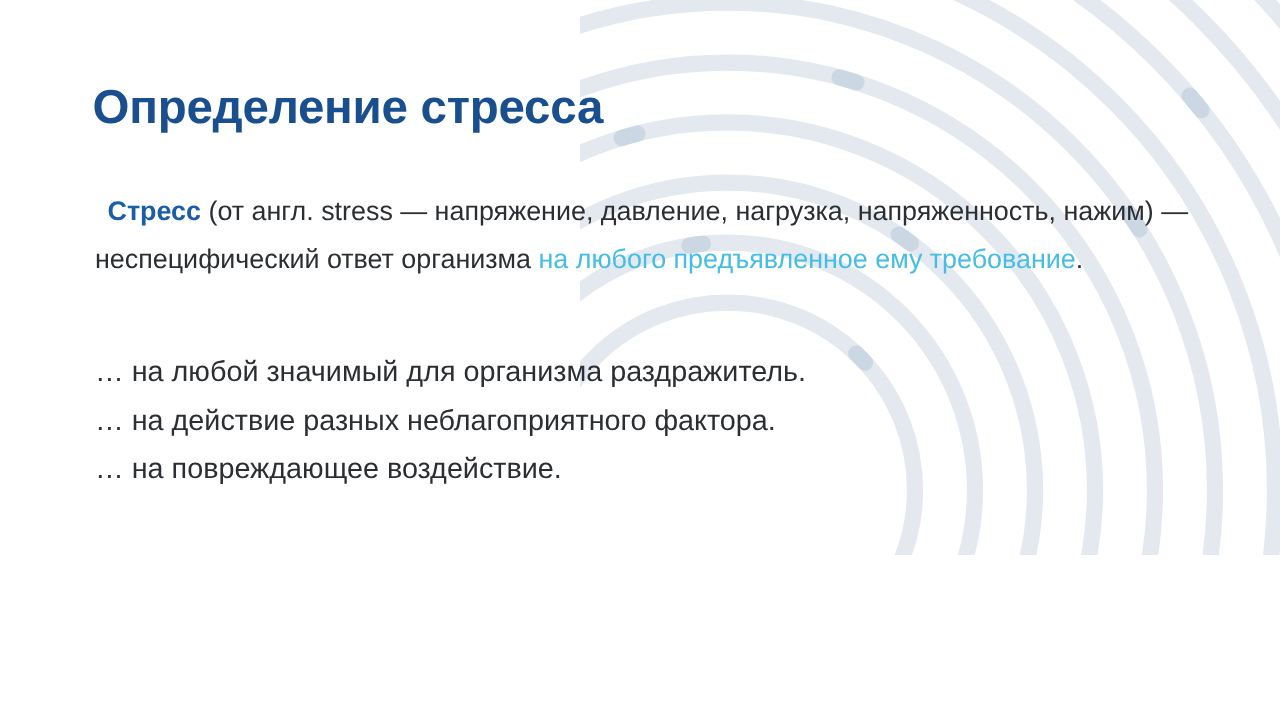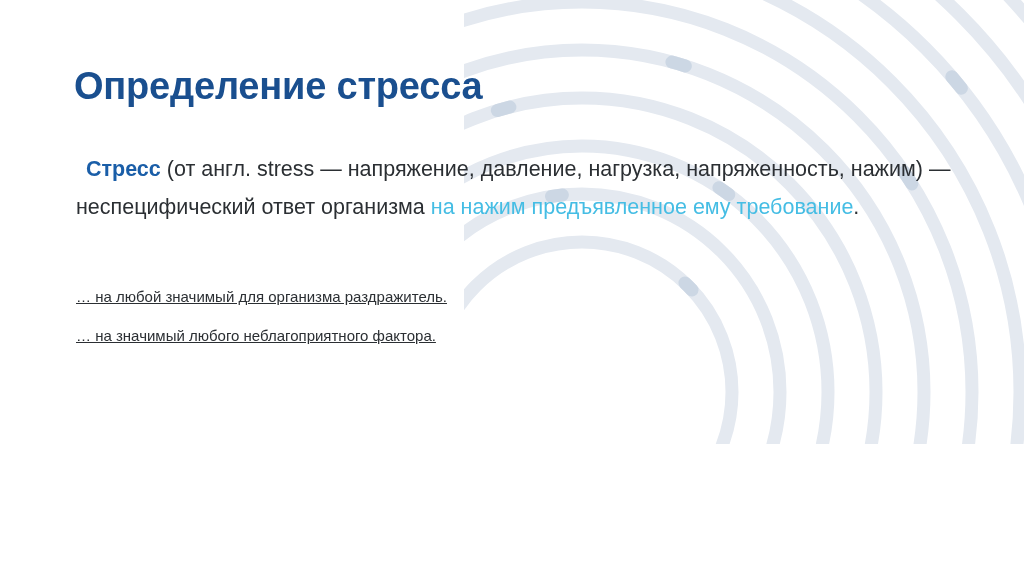--- a/index.html
+++ b/index.html
@@ -73,24 +73,23 @@
   }
   .definition .accent {
     color: #45bde4;
   }
 
   .bullets {
     position: absolute;
     left: 76px;
     top: 278px;
     width: 900px;
-    font-size: 15px;
+    font-size: 23px;
     line-height: 38.5px;
     color: #2b2f33;
-    text-decoration: underline;
   }
   .bullet-line {
     white-space: nowrap;
   }
 </style>
 </head>
 <body>
 
 <div class="slide">
 
@@ -126,22 +125,23 @@
         <circle cx="118" cy="392" r="582" stroke-dasharray="16 820" stroke-dashoffset="700"></circle>
       </g>
     </svg>
   </div>
 
   <div class="content">
 
     <h1 class="slide-title">Определение стресса</h1>
 
     <p class="definition">
-      <span class="term">Стресс</span><span> (от англ. stress — напряжение, давление, нагрузка, напряженность, нажим) — неспецифический ответ организма </span><span class="accent">на нажим предъявленное ему требование</span><span>.</span>
+      <span class="term">Стресс</span><span> (от англ. stress — напряжение, давление, нагрузка, напряженность, нажим) — неспецифический ответ организма </span><span class="accent">на любого предъявленное ему требование</span><span>.</span>
     </p>
 
     <div class="bullets">
       <div class="bullet-line">… на любой значимый для организма раздражитель.</div>
-      <div class="bullet-line">… на значимый любого неблагоприятного фактора.</div>
+      <div class="bullet-line">… на действие разных неблагоприятного фактора.</div>
+      <div class="bullet-line">… на повреждающее воздействие.</div>
     </div>
 
   </div>
 </div>
 
 </body></html>

